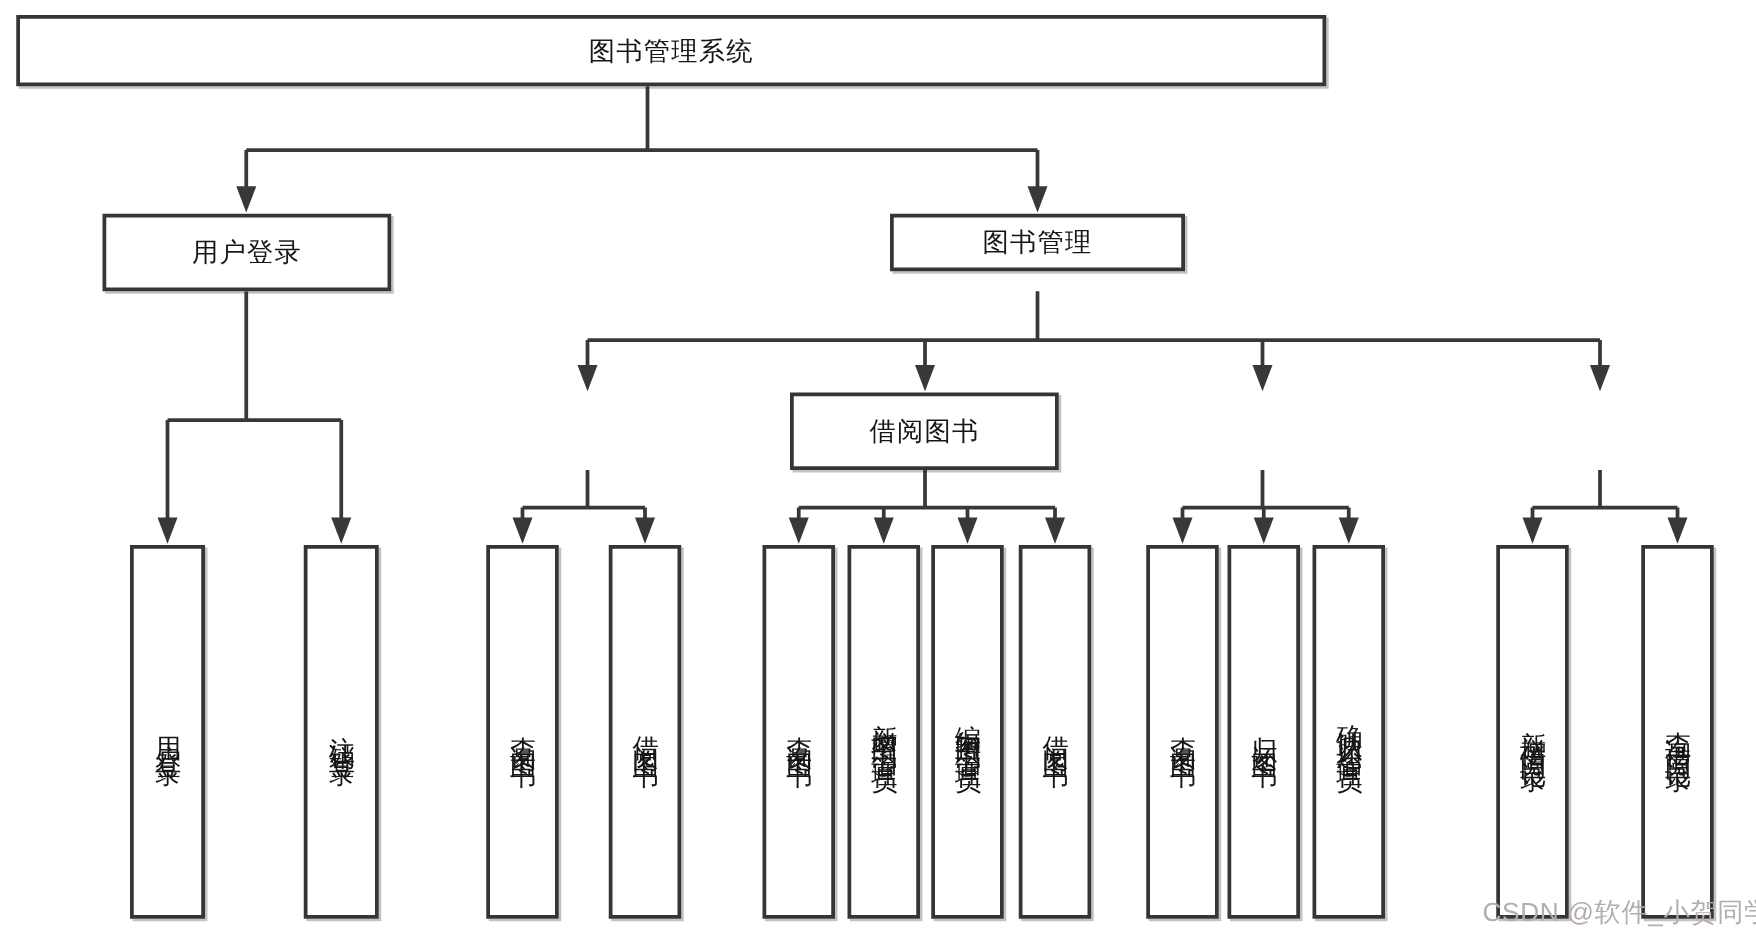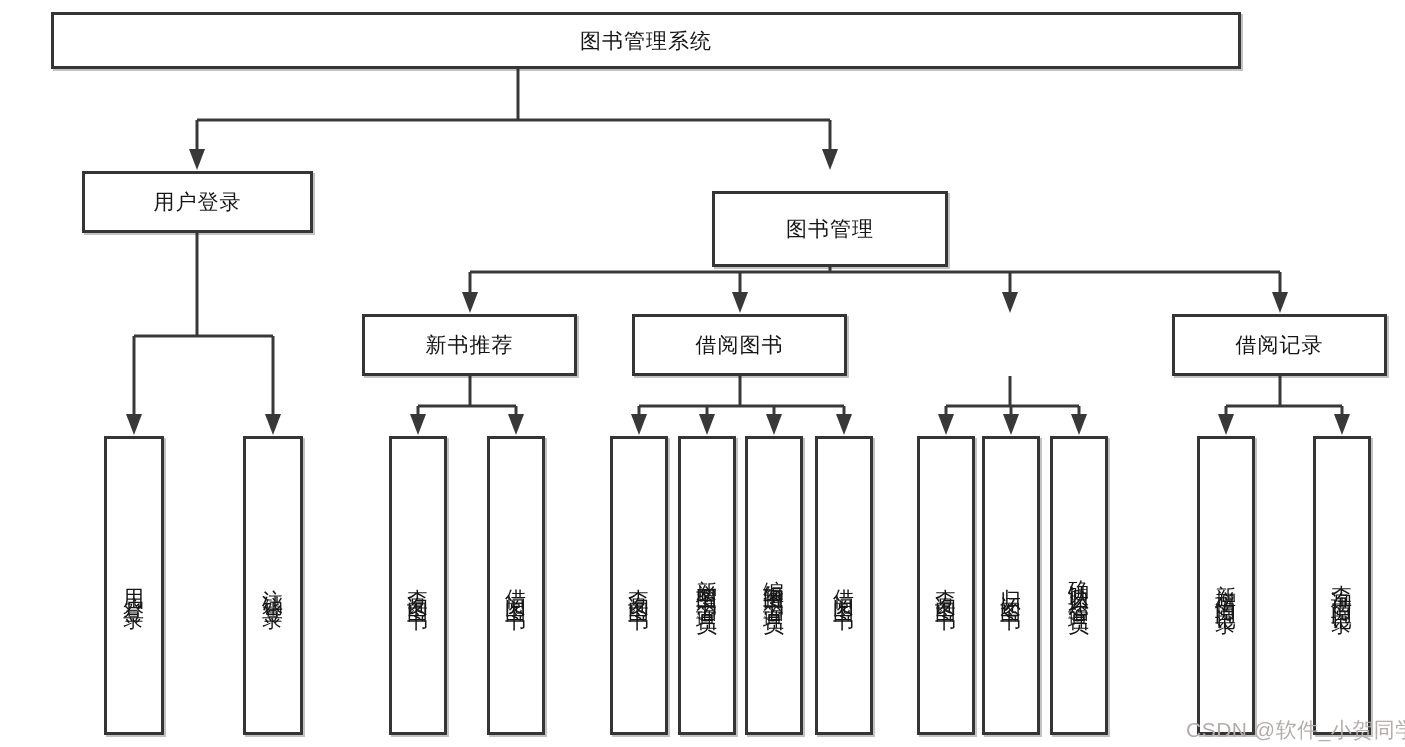--- a/index.html
+++ b/index.html
@@ -132,28 +132,26 @@
       <polygon points="766,414 782,414 774,435"></polygon>
       <polygon points="836,414 852,414 844,435"></polygon>
       <polygon points="938,414 954,414 946,435"></polygon>
       <polygon points="1003,414 1019,414 1011,435"></polygon>
       <polygon points="1071,414 1087,414 1079,435"></polygon>
       <polygon points="1218,414 1234,414 1226,435"></polygon>
       <polygon points="1334,414 1350,414 1342,435"></polygon>
     </g>
   </svg>
 
-  <div class="node" style="left:13px; top:12px; width:1190px; height:57px;margin-left:38px;">图书管理系统</div>
+  <div class="node" style="left:13px; top:12px; width:1048px; height:57px;">图书管理系统</div>
 
   <div class="node" style="left:82px; top:171px; width:231px; height:62px;">用户登录</div>
-  <div class="node" style="left:712px; top:171px; width:236px; height:76px;margin-top:20px;">图书管理</div>
+  <div class="node" style="left:712px; top:171px; width:236px; height:46px;">图书管理</div>
 
-  <div class="node" style="left:362px; top:314px; width:215px; height:62px;">新书推荐</div>
   <div class="node" style="left:632px; top:314px; width:215px; height:62px;">借阅图书</div>
-  <div class="node" style="left:1172px; top:314px; width:215px; height:62px;">借阅记录</div>
 
   <div class="leaf" style="left:104px; width:60px;">
     <span class="vtext">用户登录</span>
   </div>
   <div class="leaf" style="left:243px; width:60px;">
     <span class="vtext">注销登录</span>
   </div>
 
   <div class="leaf" style="left:389px; width:58px;">
     <span class="vtext">查询图书</span>

